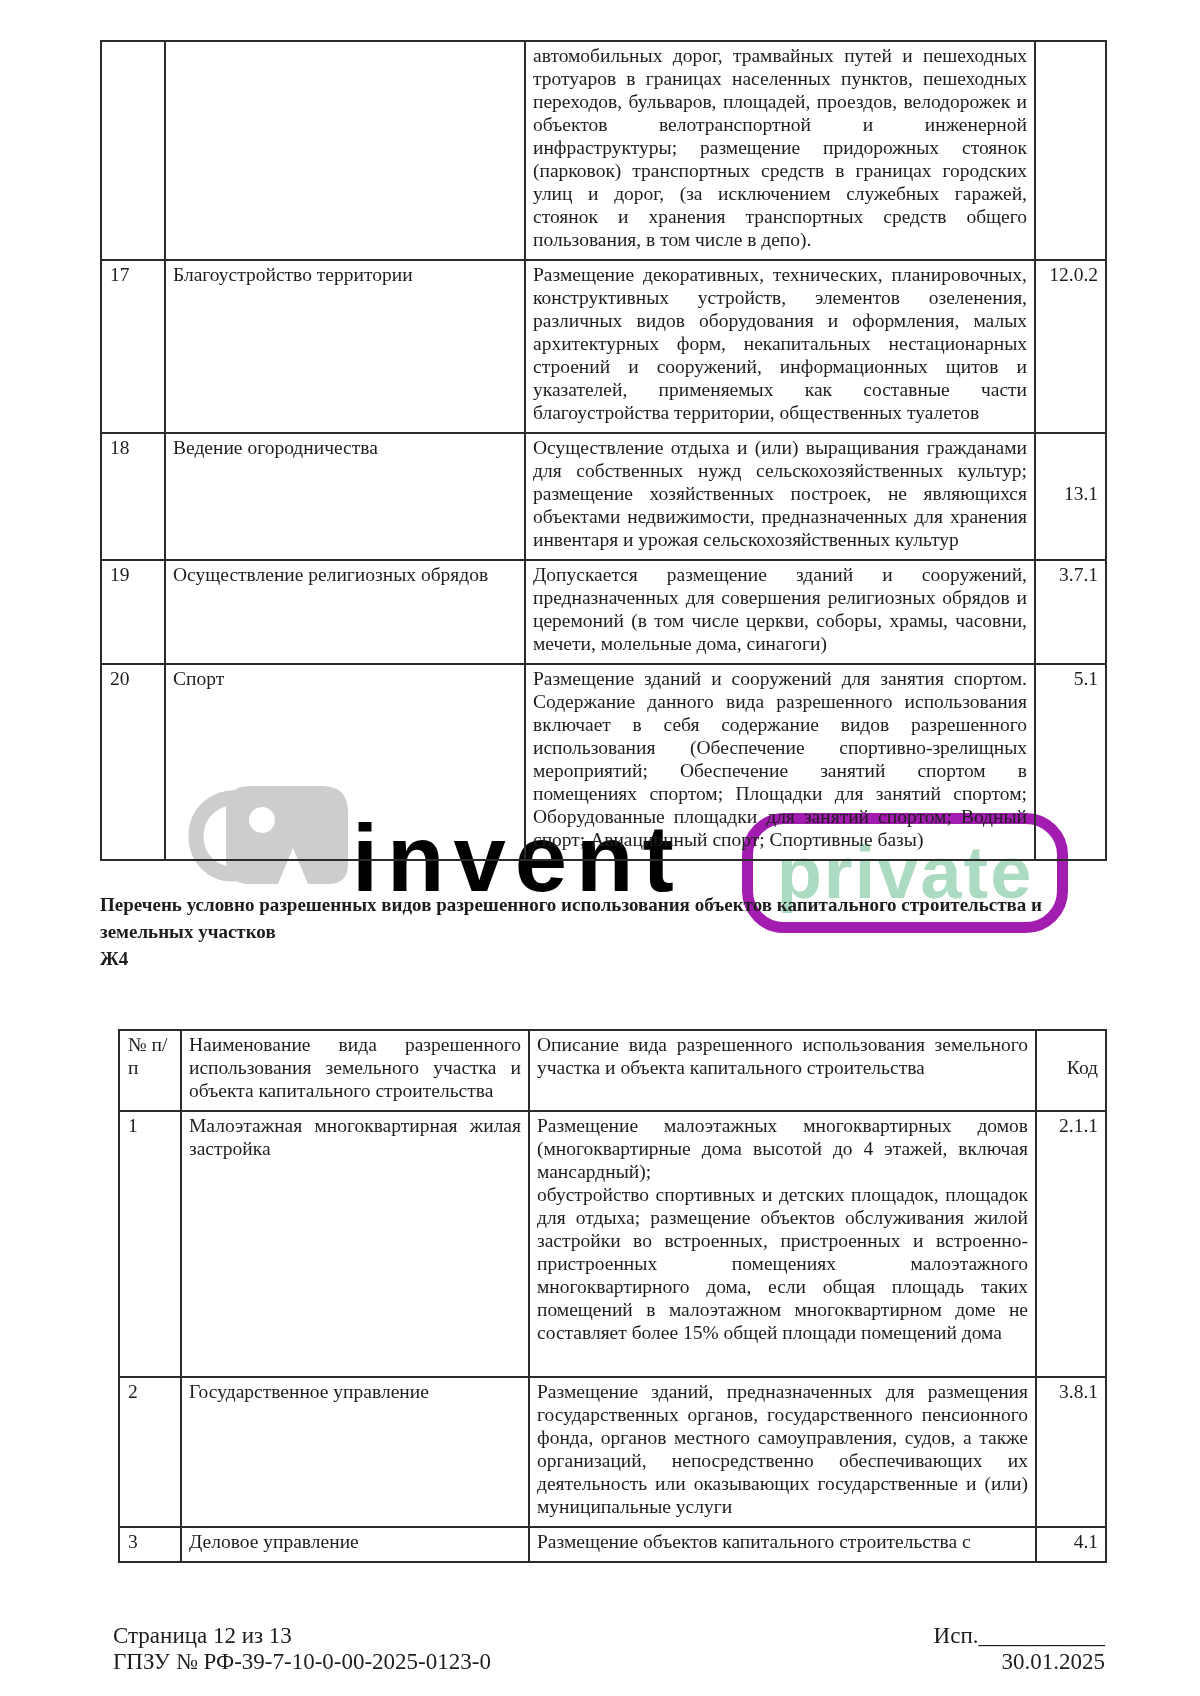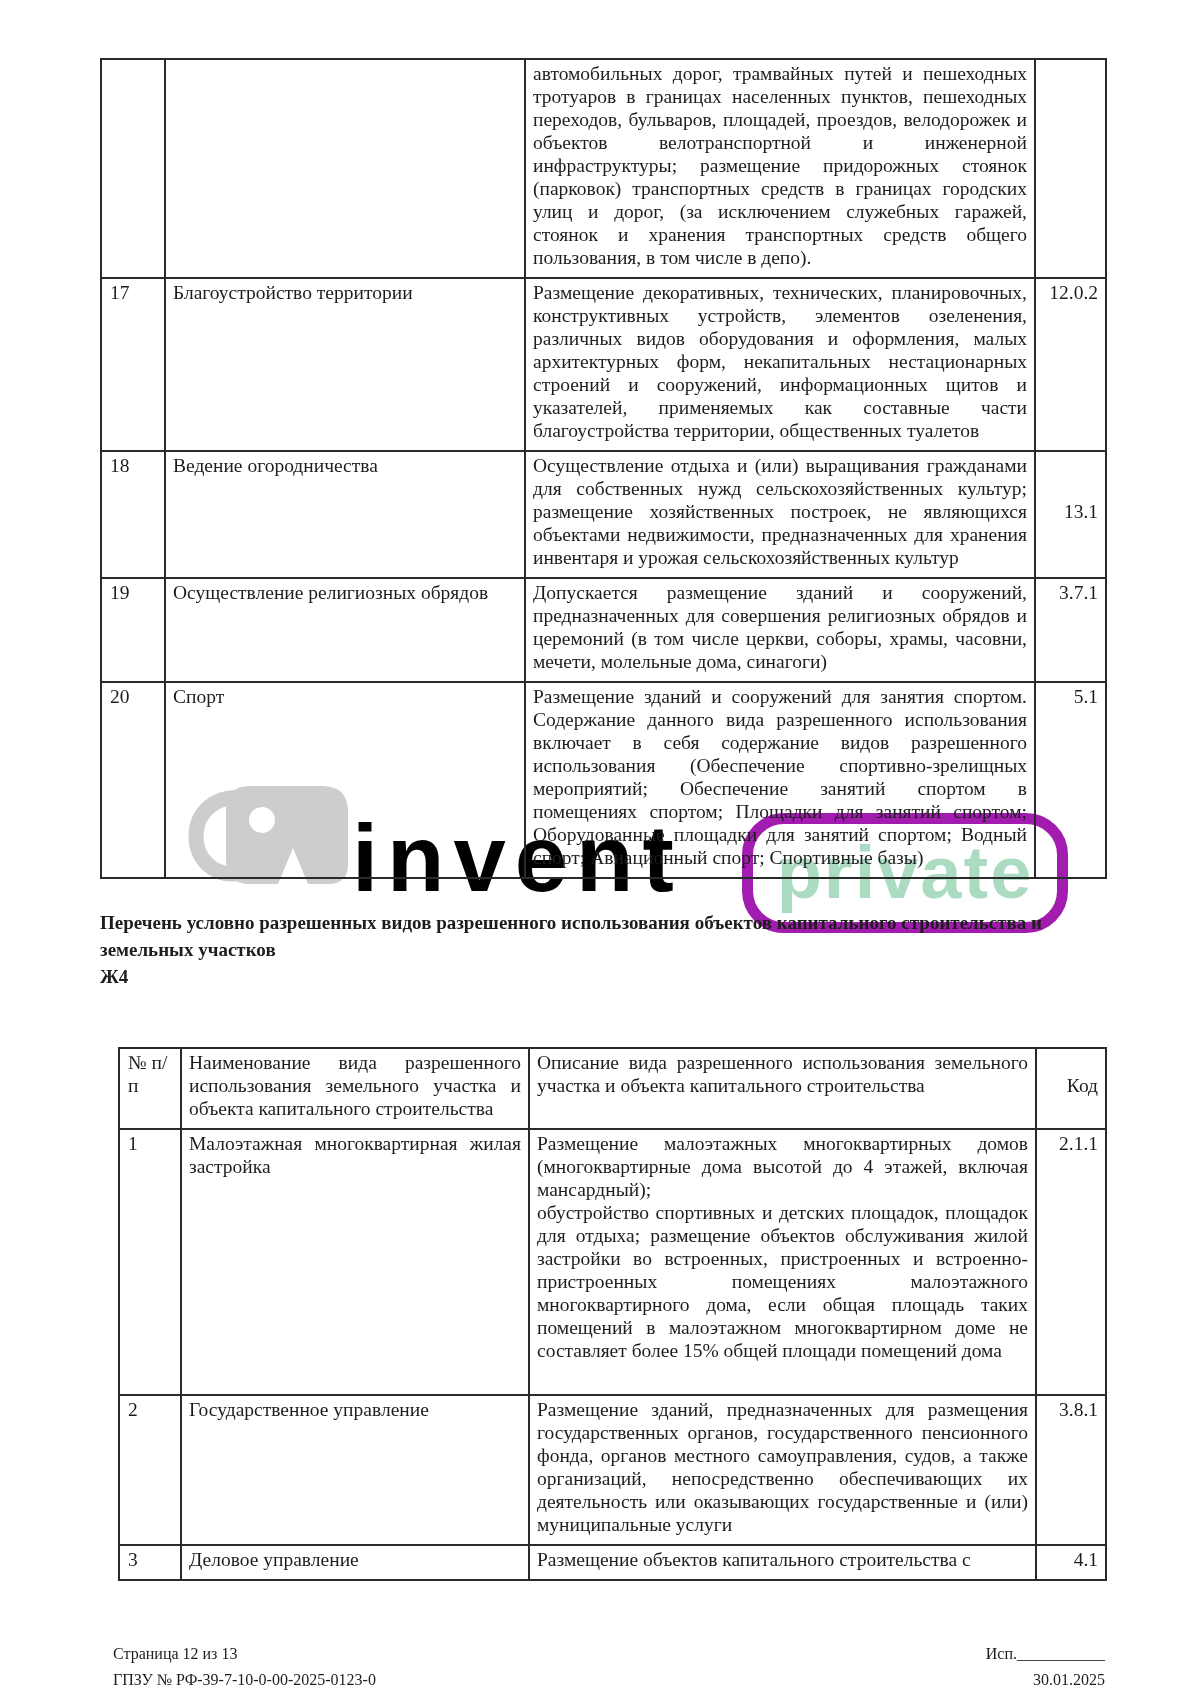--- a/index.html
+++ b/index.html
@@ -27,21 +27,21 @@
     display:flex;align-items:center;justify-content:center;
   }
   .wm-private{
     font-family:"Liberation Sans", sans-serif;
     font-weight:bold;font-size:74px;line-height:1;
     letter-spacing:2px;color:#abdcc2;
   }
   
   .content{position:relative;z-index:1;}
   table{border-collapse:collapse;table-layout:fixed;background:transparent;}
-  .t1{margin:58px 0 0 100px;width:1005px;}
+  .t1{margin:40px 0 0 100px;width:1005px;}
   .t2{margin:57px 0 0 118px;width:987px;}
   td,th{
     border:2px solid #2a2a2a;
     vertical-align:top;
     font-size:19.5px;line-height:23px;
     font-weight:normal;
     padding:2px 7px 8px 7px;
     overflow:hidden;
     text-align:right;
   }
@@ -55,21 +55,21 @@
   
   .heading{
     margin:30px 0 0 100px;width:1005px;
     text-align:left;font-weight:bold;
     font-size:19px;line-height:27px;
   }
   
   .footer{
     position:absolute;left:113px;right:95px;top:1583px;
     display:flex;justify-content:space-between;
-    font-size:16px;line-height:26px;
+    font-size:23px;line-height:26px;
   }
   .footer .left{text-align:left;}
   .footer .right{text-align:right;}
 </style>
 </head>
 <body>
 
 <div class="page">
 
   <div class="watermark">

